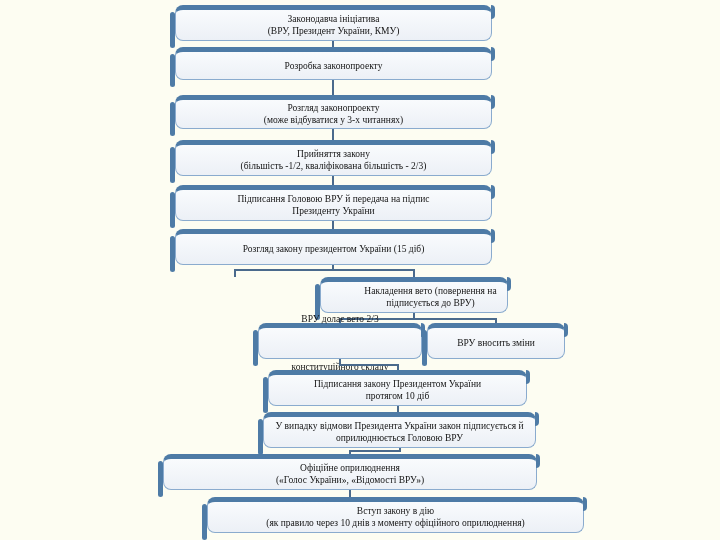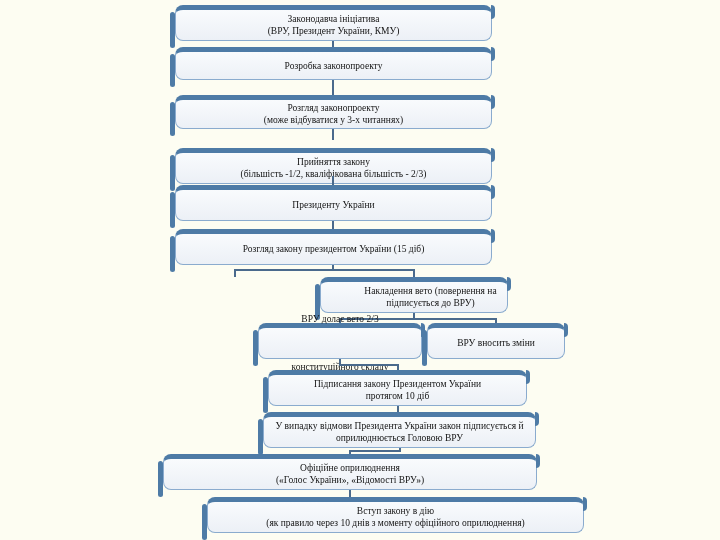--- a/index.html
+++ b/index.html
@@ -33,21 +33,21 @@
     content:"";position:absolute;right:-4px;top:-5px;width:4px;height:14px;
     background:#4e7ba6;border-radius:0 4px 4px 0;
   }
   .bl{white-space:nowrap;}
   .cn{position:absolute;background:#4a6a8c;}
 
   
   #b1{left:175px;top:5px;width:317px;height:36px;}
   #b2{left:175px;top:47px;width:317px;height:33px;}
   #b3{left:175px;top:95px;width:317px;height:34px;}
-  #b4{left:175px;top:148px;width:317px;height:36px;align-items:center;}
+  #b4{left:175px;top:140px;width:317px;height:36px;align-items:center;}
   #b5{left:175px;top:185px;width:317px;height:36px;}
   #b6{left:175px;top:229px;width:317px;height:36px;}
   
   #b7{left:155px;top:277px;width:160px;height:36px;}
   #b8{left:320px;top:277px;width:188px;height:36px;padding-left:39px;}
   
   #b9{left:258px;top:323px;width:164px;height:36px;gap:36px;}
   #b10{left:427px;top:323px;width:138px;height:36px;}
   
   #b11{left:268px;top:370px;width:259px;height:36px;}
@@ -111,20 +111,21 @@
   <div class="cn" id="cv3"></div>
 
   <div class="node" id="b4">
     <div class="bl">Прийняття закону</div>
     <div class="bl">(більшість -1/2, кваліфікована більшість - 2/3)</div>
   </div>
 
   <div class="cn" id="cv4"></div>
 
   <div class="node" id="b5">
+    <div class="bl">Підписання Головою ВРУ й передача на підпис</div>
     <div class="bl">Президенту України</div>
   </div>
 
   <div class="cn" id="cv5"></div>
 
   <div class="node" id="b6">
     <div class="bl">Розгляд закону президентом України (15 діб)</div>
     <div class="bl"></div>
   </div>
 

